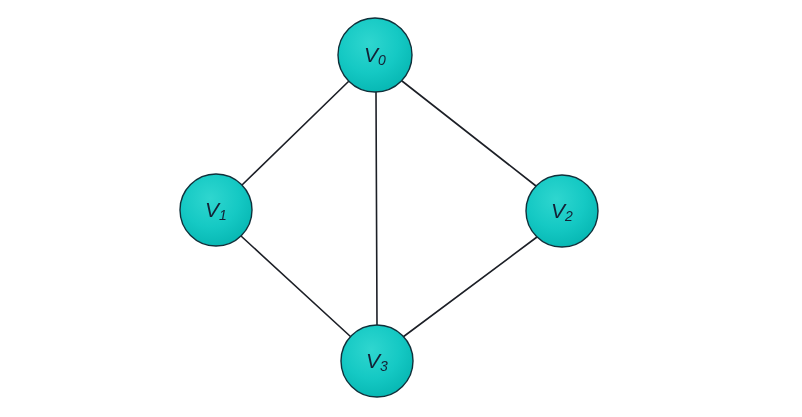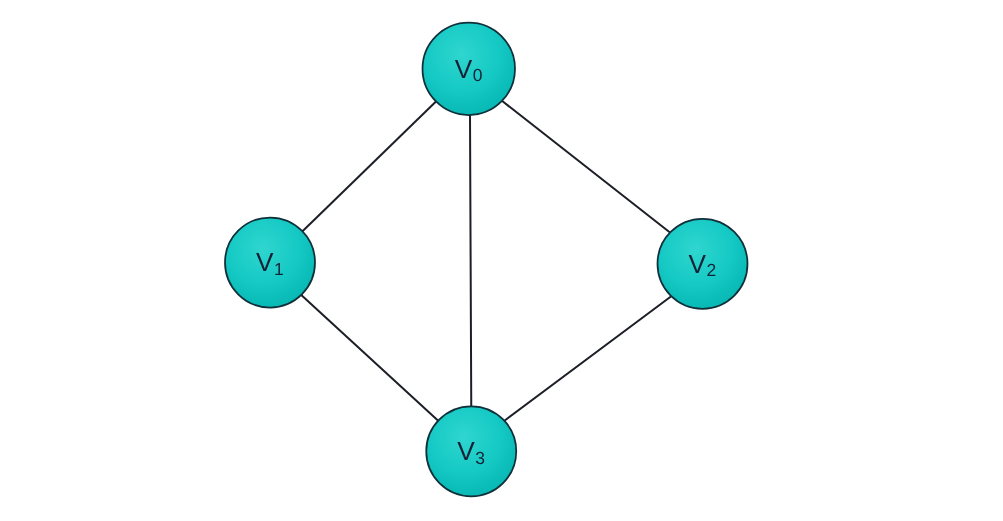--- a/index.html
+++ b/index.html
@@ -11,20 +11,21 @@
     width: 802px;
     height: 417px;
     font-family: "Liberation Sans", sans-serif;
     overflow: hidden;
   }
   #graph-canvas {
     position: relative;
     width: 802px;
     height: 417px;
     background: #ffffff;
+    font-style: italic;
   }
   #graph-svg {
     position: absolute;
     top: 0;
     left: 0;
     width: 802px;
     height: 417px;
   }
   .node-label {
     font-family: "Liberation Sans", sans-serif;

